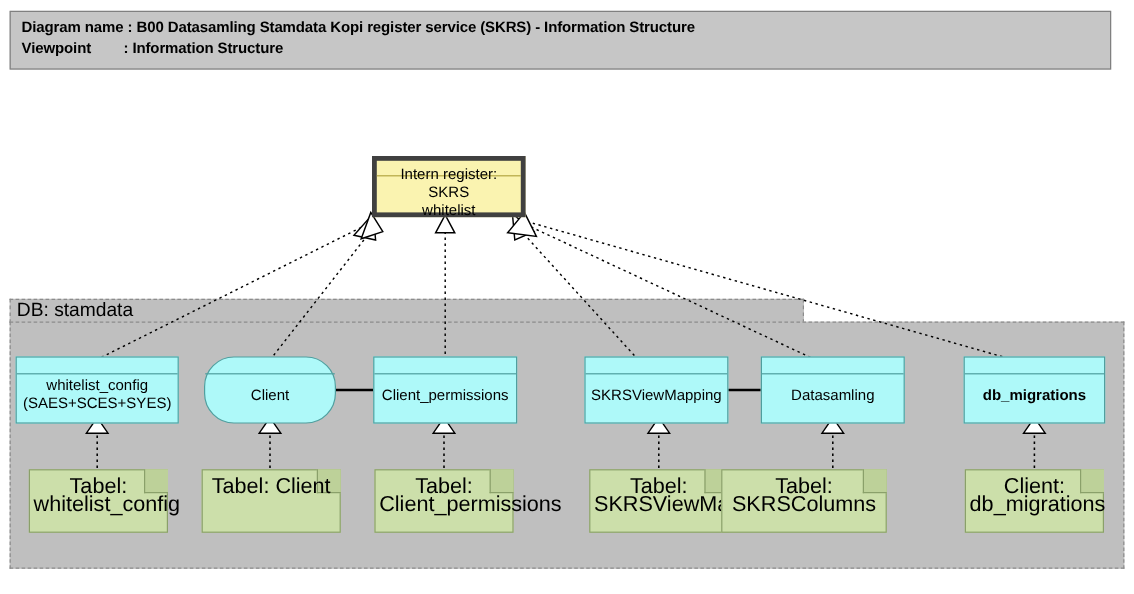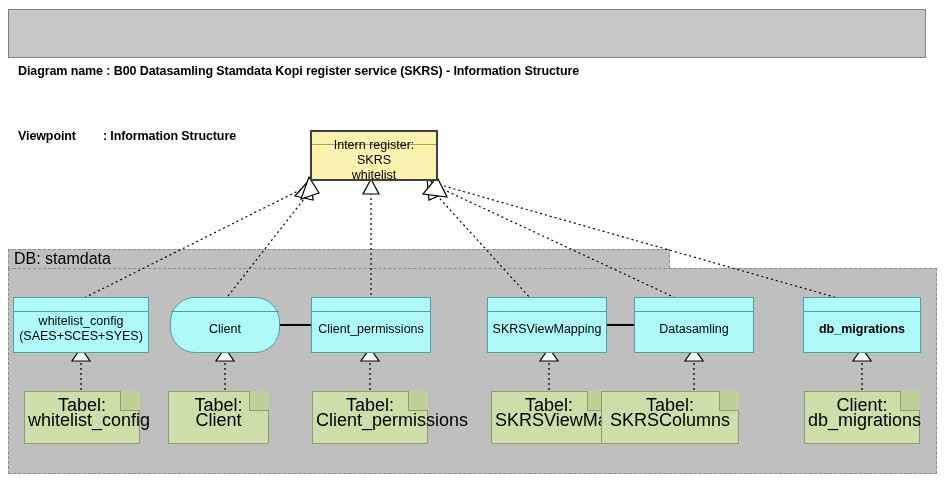--- a/index.html
+++ b/index.html
@@ -13,21 +13,20 @@
   
   .title-banner{
     position:absolute;left:8px;top:9px;width:918px;height:49px;
     background:#c6c6c6;border:1px solid #808080;
     box-sizing:border-box;
     padding:5px 0 0 9px;
   }
   .title-line{
     font-size:12.5px;font-weight:bold;line-height:17px;white-space:pre;
     letter-spacing:-0.1px;
-    margin-top:48px;
   }
 
   
   svg.wires{position:absolute;left:0;top:0;width:945px;height:495px;pointer-events:none;}
 
   
   .group-tab{
     position:absolute;left:8px;top:249px;width:662px;height:20px;
     background:#bfbfbf;border:1px dashed #8c8c8c;border-bottom:none;
     box-sizing:border-box;
@@ -54,21 +53,21 @@
   .obj{
     background:#aef9f9;border:1px solid #4f9f9f;
   }
   .obj .hdr{
     position:absolute;left:0;top:0;right:0;height:14px;
     border-bottom:1px solid #4f9f9f;box-sizing:border-box;
   }
   .obj .txt{position:relative;z-index:2;margin-top:8px;}
 
   .yellowobj{
-    background:#faf3b0;border:2px solid #404040;
+    background:#faf3b0;border:4px solid #404040;
   }
   .yellowobj .hdr{
     position:absolute;left:0;top:0;right:0;height:13px;
     border-bottom:1px solid #b3a642;box-sizing:border-box;
   }
   .yellowobj .txt{position:relative;z-index:2;margin-top:9px;}
 
   
   .note{
     background:#ccdfaa;border:1px solid #8aa06a;
@@ -176,21 +175,21 @@
     <div class="hdr"></div>
     <div class="txt">db_migrations</div>
   </div>
 
   <div class="node note" style="left:24px;top:391px;width:116px;height:53px;">
     <div class="fold"></div>
     <div class="txt">Tabel:
 whitelist_config</div>
   </div>
 
-  <div class="node note" style="left:168px;top:391px;width:101px;height:53px;">
+  <div class="node note" style="left:168px;top:391px;width:116px;height:53px;">
     <div class="fold"></div>
     <div class="txt">Tabel: Client</div>
   </div>
 
   <div class="node note" style="left:312px;top:391px;width:116px;height:53px;">
     <div class="fold"></div>
     <div class="txt">Tabel:
 Client_permissions</div>
   </div>
 

